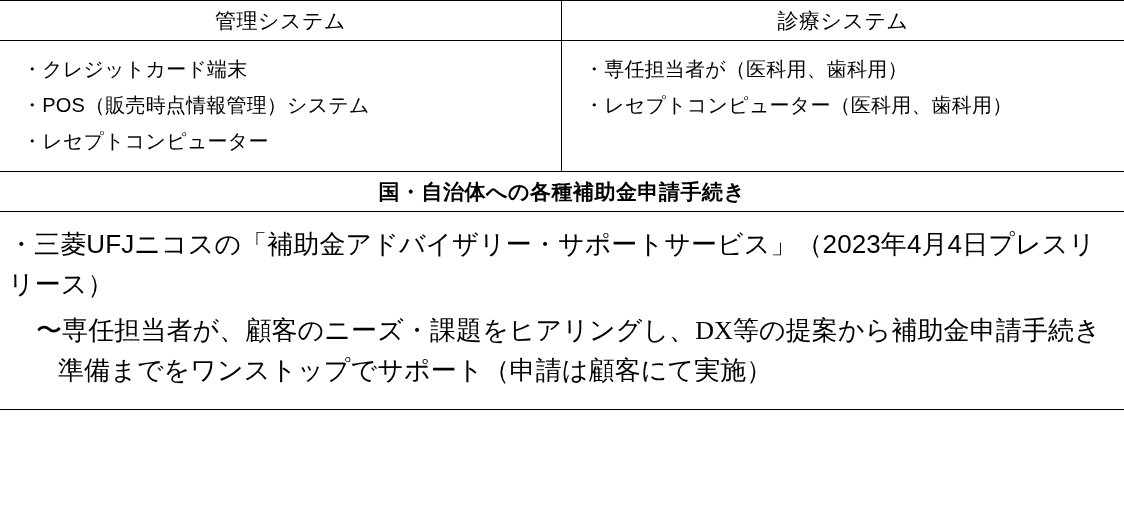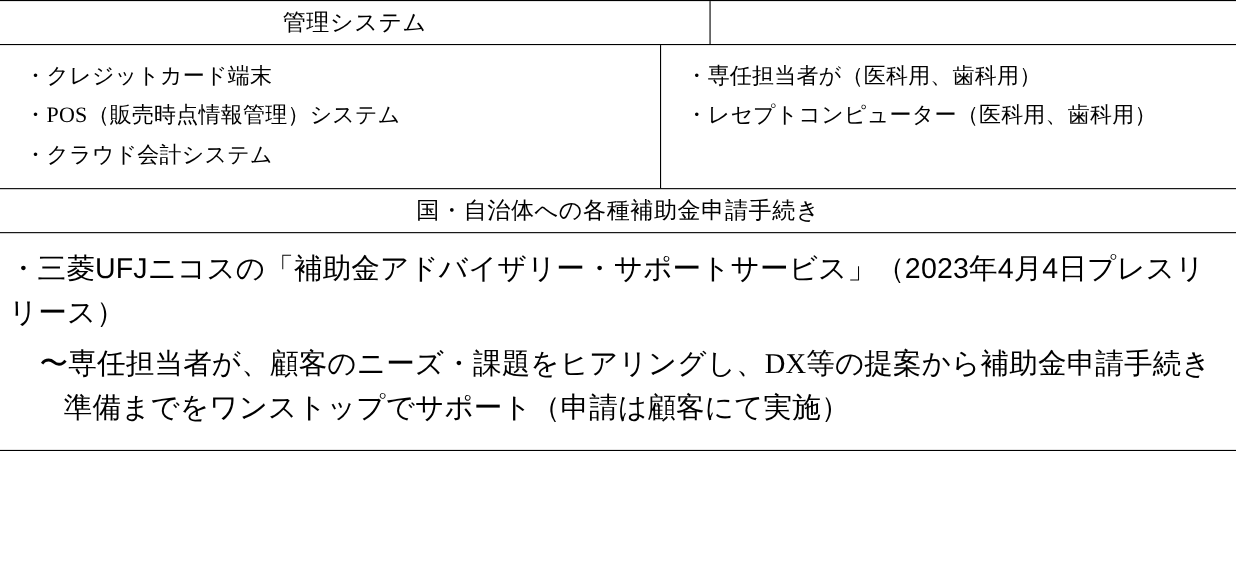--- a/index.html
+++ b/index.html
@@ -25,28 +25,28 @@
     box-sizing: border-box;
   }
   .row-header {
     border-bottom: 1px solid #000;
   }
   .row-body {
     border-bottom: 1px solid #000;
   }
   .row-subheader {
     border-bottom: 1px solid #000;
+    font-weight: bold;
   }
   .cell {
     box-sizing: border-box;
   }
   .cell-left {
-    width: 646px;
+    width: 562px;
     border-right: 1px solid #000;
-    font-family: Liberation Serif, serif;
   }
   .cell-right {
     width: 562px;
   }
   .cell-full {
     width: 1124px;
   }
   .head-text {
     text-align: center;
     font-size: 21px;
@@ -86,28 +86,31 @@
 </style>
 </head>
 <body>
 
 <div class="table">
 
   <div class="row row-header">
     <div class="cell cell-left">
       <div class="head-text">管理システム</div>
     </div>
+    <div class="cell cell-right">
+      <div class="head-text">診療システム</div>
+    </div>
   </div>
 
   <div class="row row-body">
     <div class="cell cell-left">
       <div class="list">
         <div class="list-item">・クレジットカード端末</div>
         <div class="list-item">・POS（販売時点情報管理）システム</div>
-        <div class="list-item">・クラウド会計システム</div>
+        <div class="list-item">・レセプトコンピューター</div>
       </div>
     </div>
     <div class="cell cell-right">
       <div class="list">
         <div class="list-item">・専任担当者が（医科用、歯科用）</div>
         <div class="list-item">・レセプトコンピューター（医科用、歯科用）</div>
       </div>
     </div>
   </div>
 

